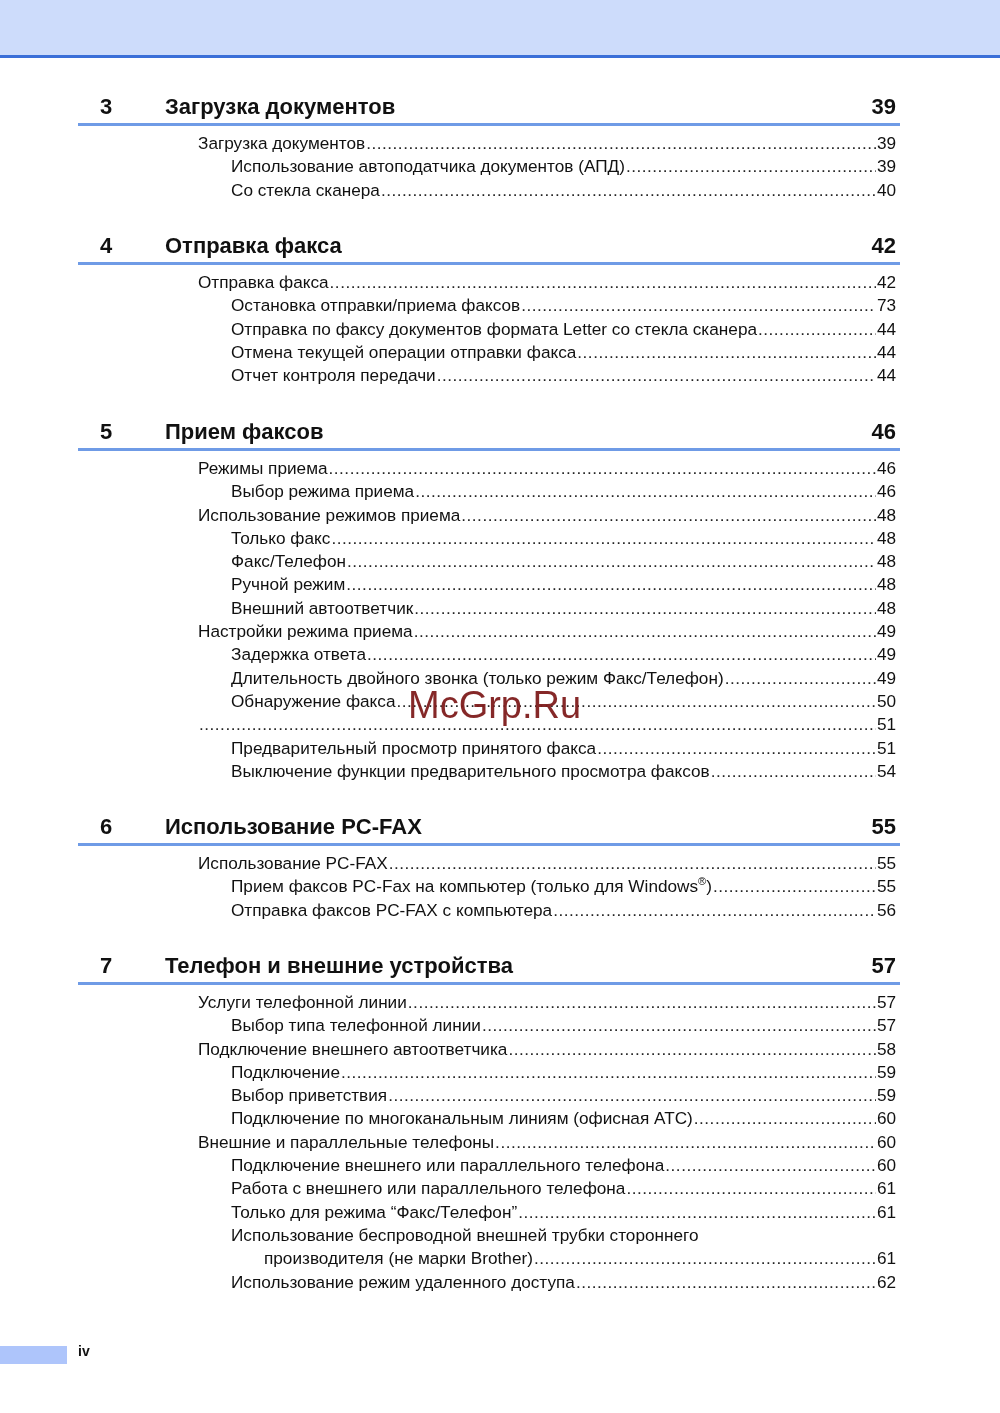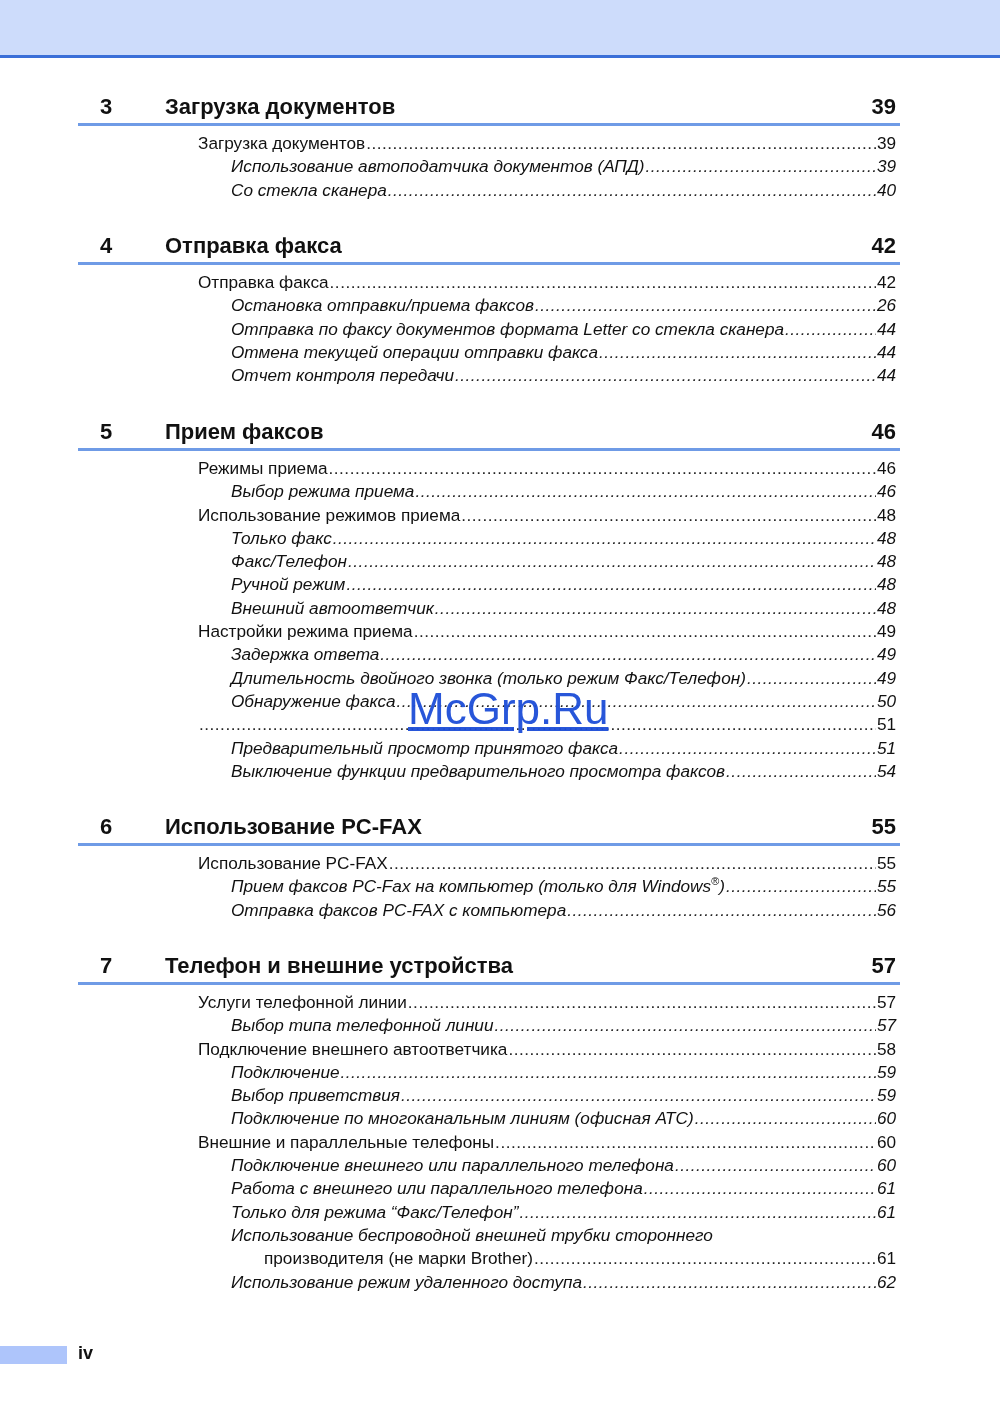--- a/index.html
+++ b/index.html
@@ -28,45 +28,44 @@
   .ch-page {
     position: absolute; right: 4px; top: 0; font-weight: bold; font-size: 22px;
     line-height: 28px;
   }
   .entries { margin-top: 6px; }
   .entry {
     position: relative; height: 23.3px; display: flex; align-items: baseline;
     font-size: 17.2px; line-height: 23.3px; padding-right: 4px;
   }
   .entry.l1 { padding-left: 120px; }
-  .entry.l2 { padding-left: 153px; font-style: italic; }
+  .entry.l2 { padding-left: 153px; }
   .entry.l3 { padding-left: 186px; text-align: right; }
   .entry .title { white-space: nowrap; }
   .entry .leader {
     flex: 1; overflow: hidden; white-space: nowrap; color: #222;
     margin: 0 1px; letter-spacing: 0.5px;
   }
   .entry .leader::after {
     content: "........................................................................................................................................................................................................................";
   }
   .entry.noleader .leader::after { content: ""; }
   .entry .page { white-space: nowrap; }
   sup { font-size: 11px; line-height: 0; }
   .bottom-tab {
     position: absolute; left: 0; top: 1346px; width: 67px; height: 18px;
     background: #aec5fb;
   }
   .page-num {
-    position: absolute; left: 78px; top: 1343px; font-weight: bold; font-size: 18px;
+    position: absolute; left: 78px; top: 1343px; font-weight: bold; font-size: 14px;
   }
   .watermark {
-    position: absolute; left: 408px; top: 684px; font-size: 44px; color: #1d4ed8;
+    position: absolute; left: 408px; top: 684px; font-size: 38px; color: #7f1d1d;
     font-family: "Liberation Sans", sans-serif; letter-spacing: 0px;
     opacity: 0.95;
-    text-decoration: underline;
   }
 </style>
 </head>
 <body>
 
 <div class="top-band"></div>
 
 <div class="toc" id="toc">
     <div class="chapter" style="top: 93px;">
       <div class="chapter-head">
@@ -100,21 +99,21 @@
       </div>
       <div class="entries">
         <div class="entry l1">
           <span class="title"><span>Отправка факса</span></span>
           <span class="leader"></span>
           <span class="page">42</span>
         </div>
         <div class="entry l2">
           <span class="title"><span>Остановка отправки/приема факсов</span></span>
           <span class="leader"></span>
-          <span class="page">26</span>
+          <span class="page">73</span>
         </div>
         <div class="entry l2">
           <span class="title"><span>Отправка по факсу документов формата Letter со стекла сканера</span></span>
           <span class="leader"></span>
           <span class="page">44</span>
         </div>
         <div class="entry l2">
           <span class="title"><span>Отмена текущей операции отправки факса</span></span>
           <span class="leader"></span>
           <span class="page">44</span>

